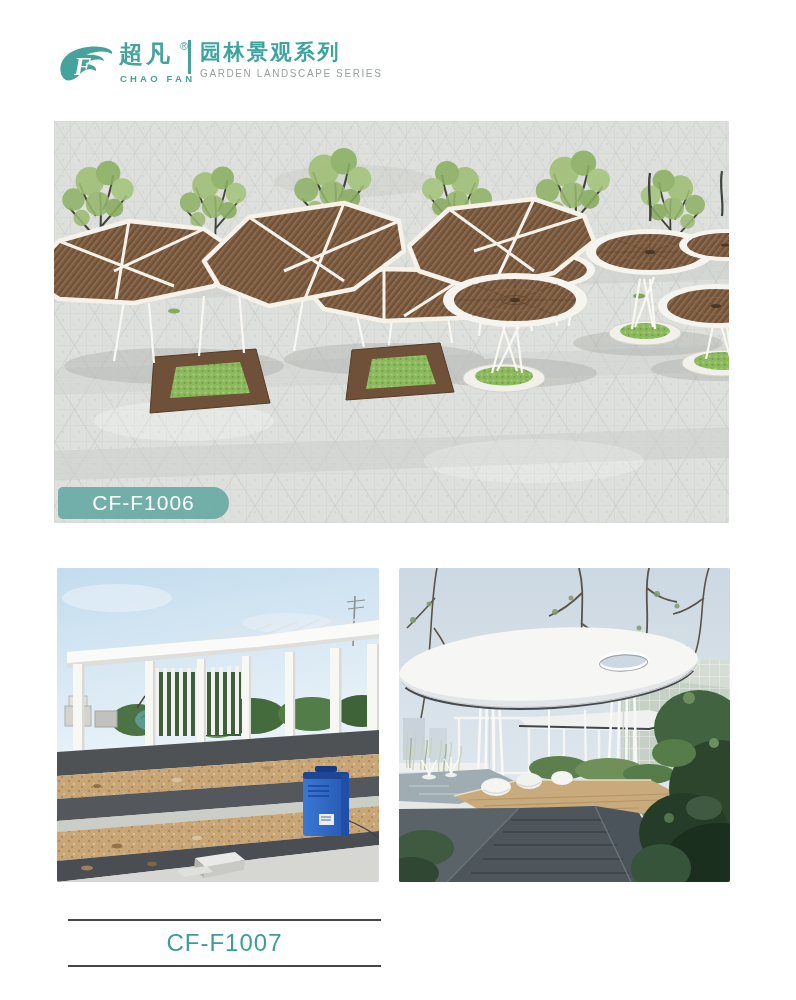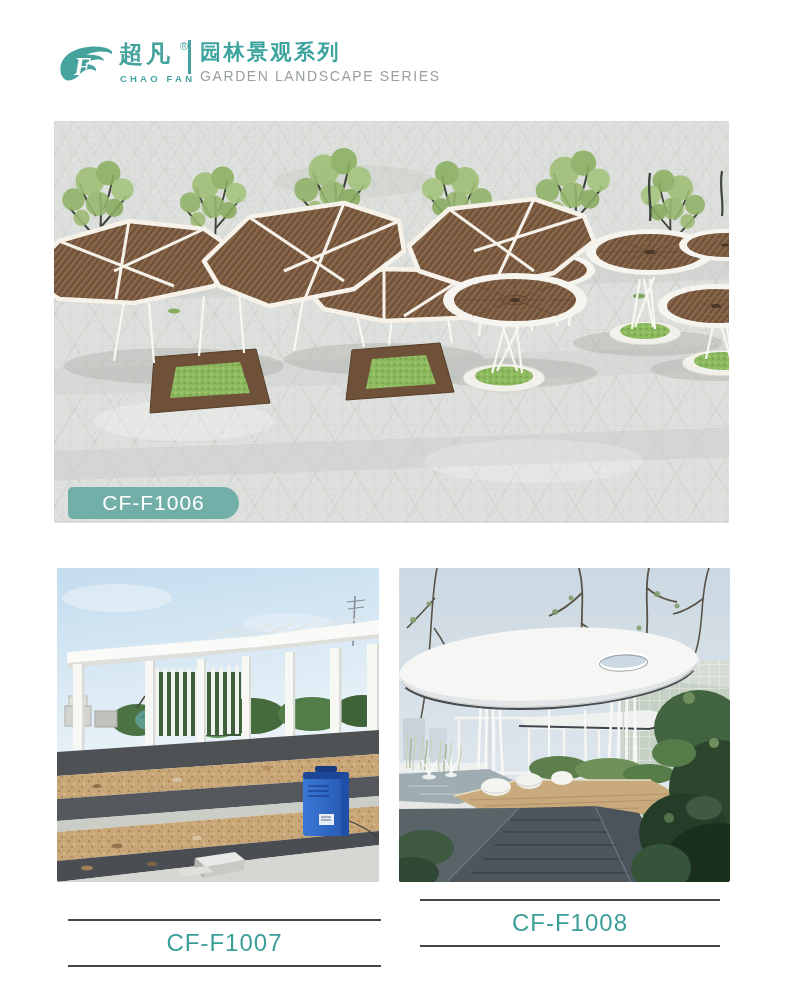--- a/index.html
+++ b/index.html
@@ -8,29 +8,29 @@
   
   .logo-icon{position:absolute;left:54px;top:42px;width:64px;height:46px;}
   .logo-cn{position:absolute;left:119px;top:42px;font-size:24px;font-weight:bold;
            color:#45a29c;letter-spacing:3px;line-height:1;}
   .logo-reg{position:absolute;left:180px;top:40px;font-size:11px;color:#45a29c;}
   .logo-en{position:absolute;left:120px;top:73px;font-size:9.5px;font-weight:bold;
            color:#45a29c;letter-spacing:3.2px;}
   .header-divider{position:absolute;left:188px;top:40px;width:3px;height:34px;background:#45a29c;}
   .series-cn{position:absolute;left:200px;top:41px;font-size:21px;font-weight:bold;
              color:#3ba49e;letter-spacing:2.5px;line-height:1;}
-  .series-en{position:absolute;left:200px;top:68px;font-size:14px;color:#9aa0a0;letter-spacing:1.6px;}
+  .series-en{position:absolute;left:200px;top:68px;font-size:10px;color:#9aa0a0;letter-spacing:1.6px;}
   
   .figure{position:absolute;overflow:hidden;border-radius:2px;background:#e7e8e6;}
   .fig-main{left:54px;top:121px;width:675px;height:402px;}
   .fig-left{left:57px;top:568px;width:322px;height:314px;}
   .fig-right{left:399px;top:568px;width:331px;height:314px;}
   .figure svg{display:block;width:100%;height:100%;}
   
-  .code-badge{position:absolute;left:14px;top:366px;width:171px;height:32px;
+  .code-badge{position:absolute;left:4px;top:366px;width:171px;height:32px;
               background:rgba(104,170,164,0.92);border-radius:5px 17px 17px 5px;
               color:#ffffff;font-size:21px;letter-spacing:1px;
               display:flex;align-items:center;justify-content:center;}
   
   .caption{position:absolute;top:899px;height:44px;border-top:2px solid #43464a;
            border-bottom:2px solid #43464a;display:flex;align-items:center;justify-content:center;
            color:#3b9e99;font-size:24px;letter-spacing:1px;}
   .cap-left{left:68px;width:313px;margin-top:20px;}
   .cap-right{left:420px;width:300px;}
 </style>
@@ -490,17 +490,14 @@
         <circle cx="290" cy="130" r="6" fill="#6c8f5d"></circle>
         <circle cx="315" cy="175" r="5" fill="#6c8f5d"></circle>
         <circle cx="270" cy="250" r="5" fill="#51744a"></circle>
       </g>
     </svg>
   </div>
 
   <div class="caption cap-left">
     <span>CF-F1007</span>
   </div>
-  <div class="caption cap-right">
-    <span>CF-F1008</span>
-  </div>
 
 </div>
 
 </body></html>

